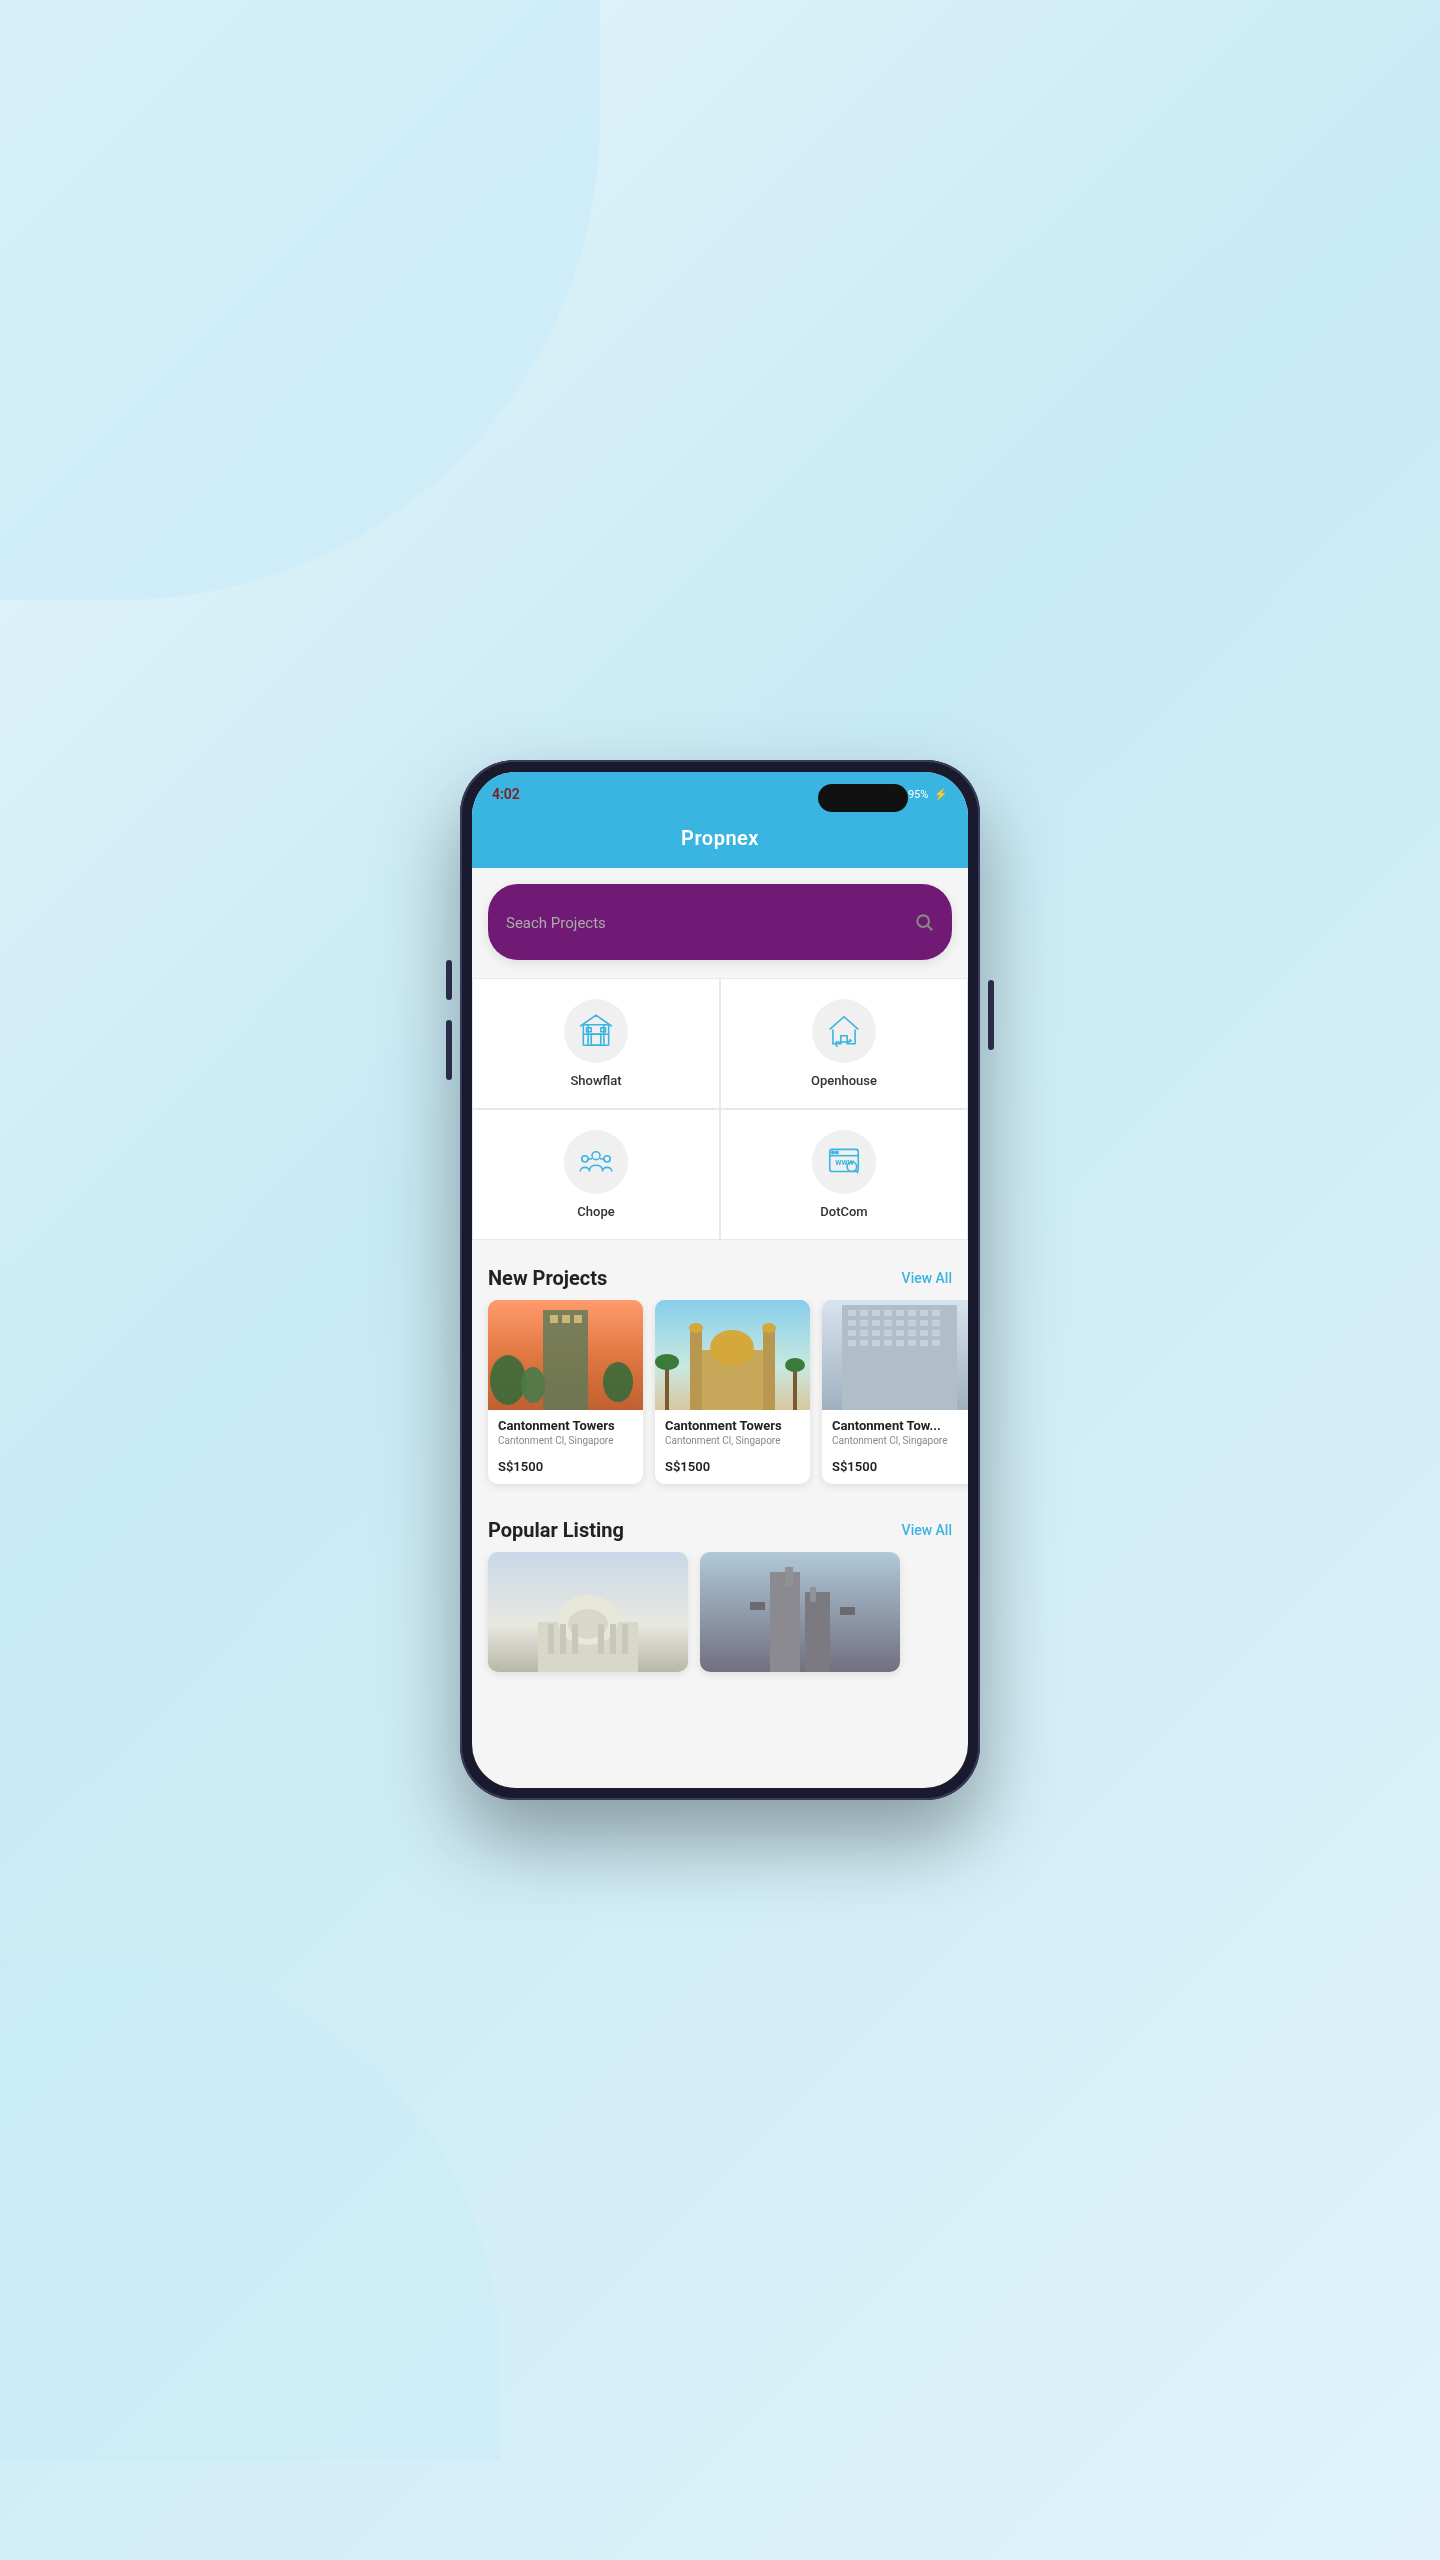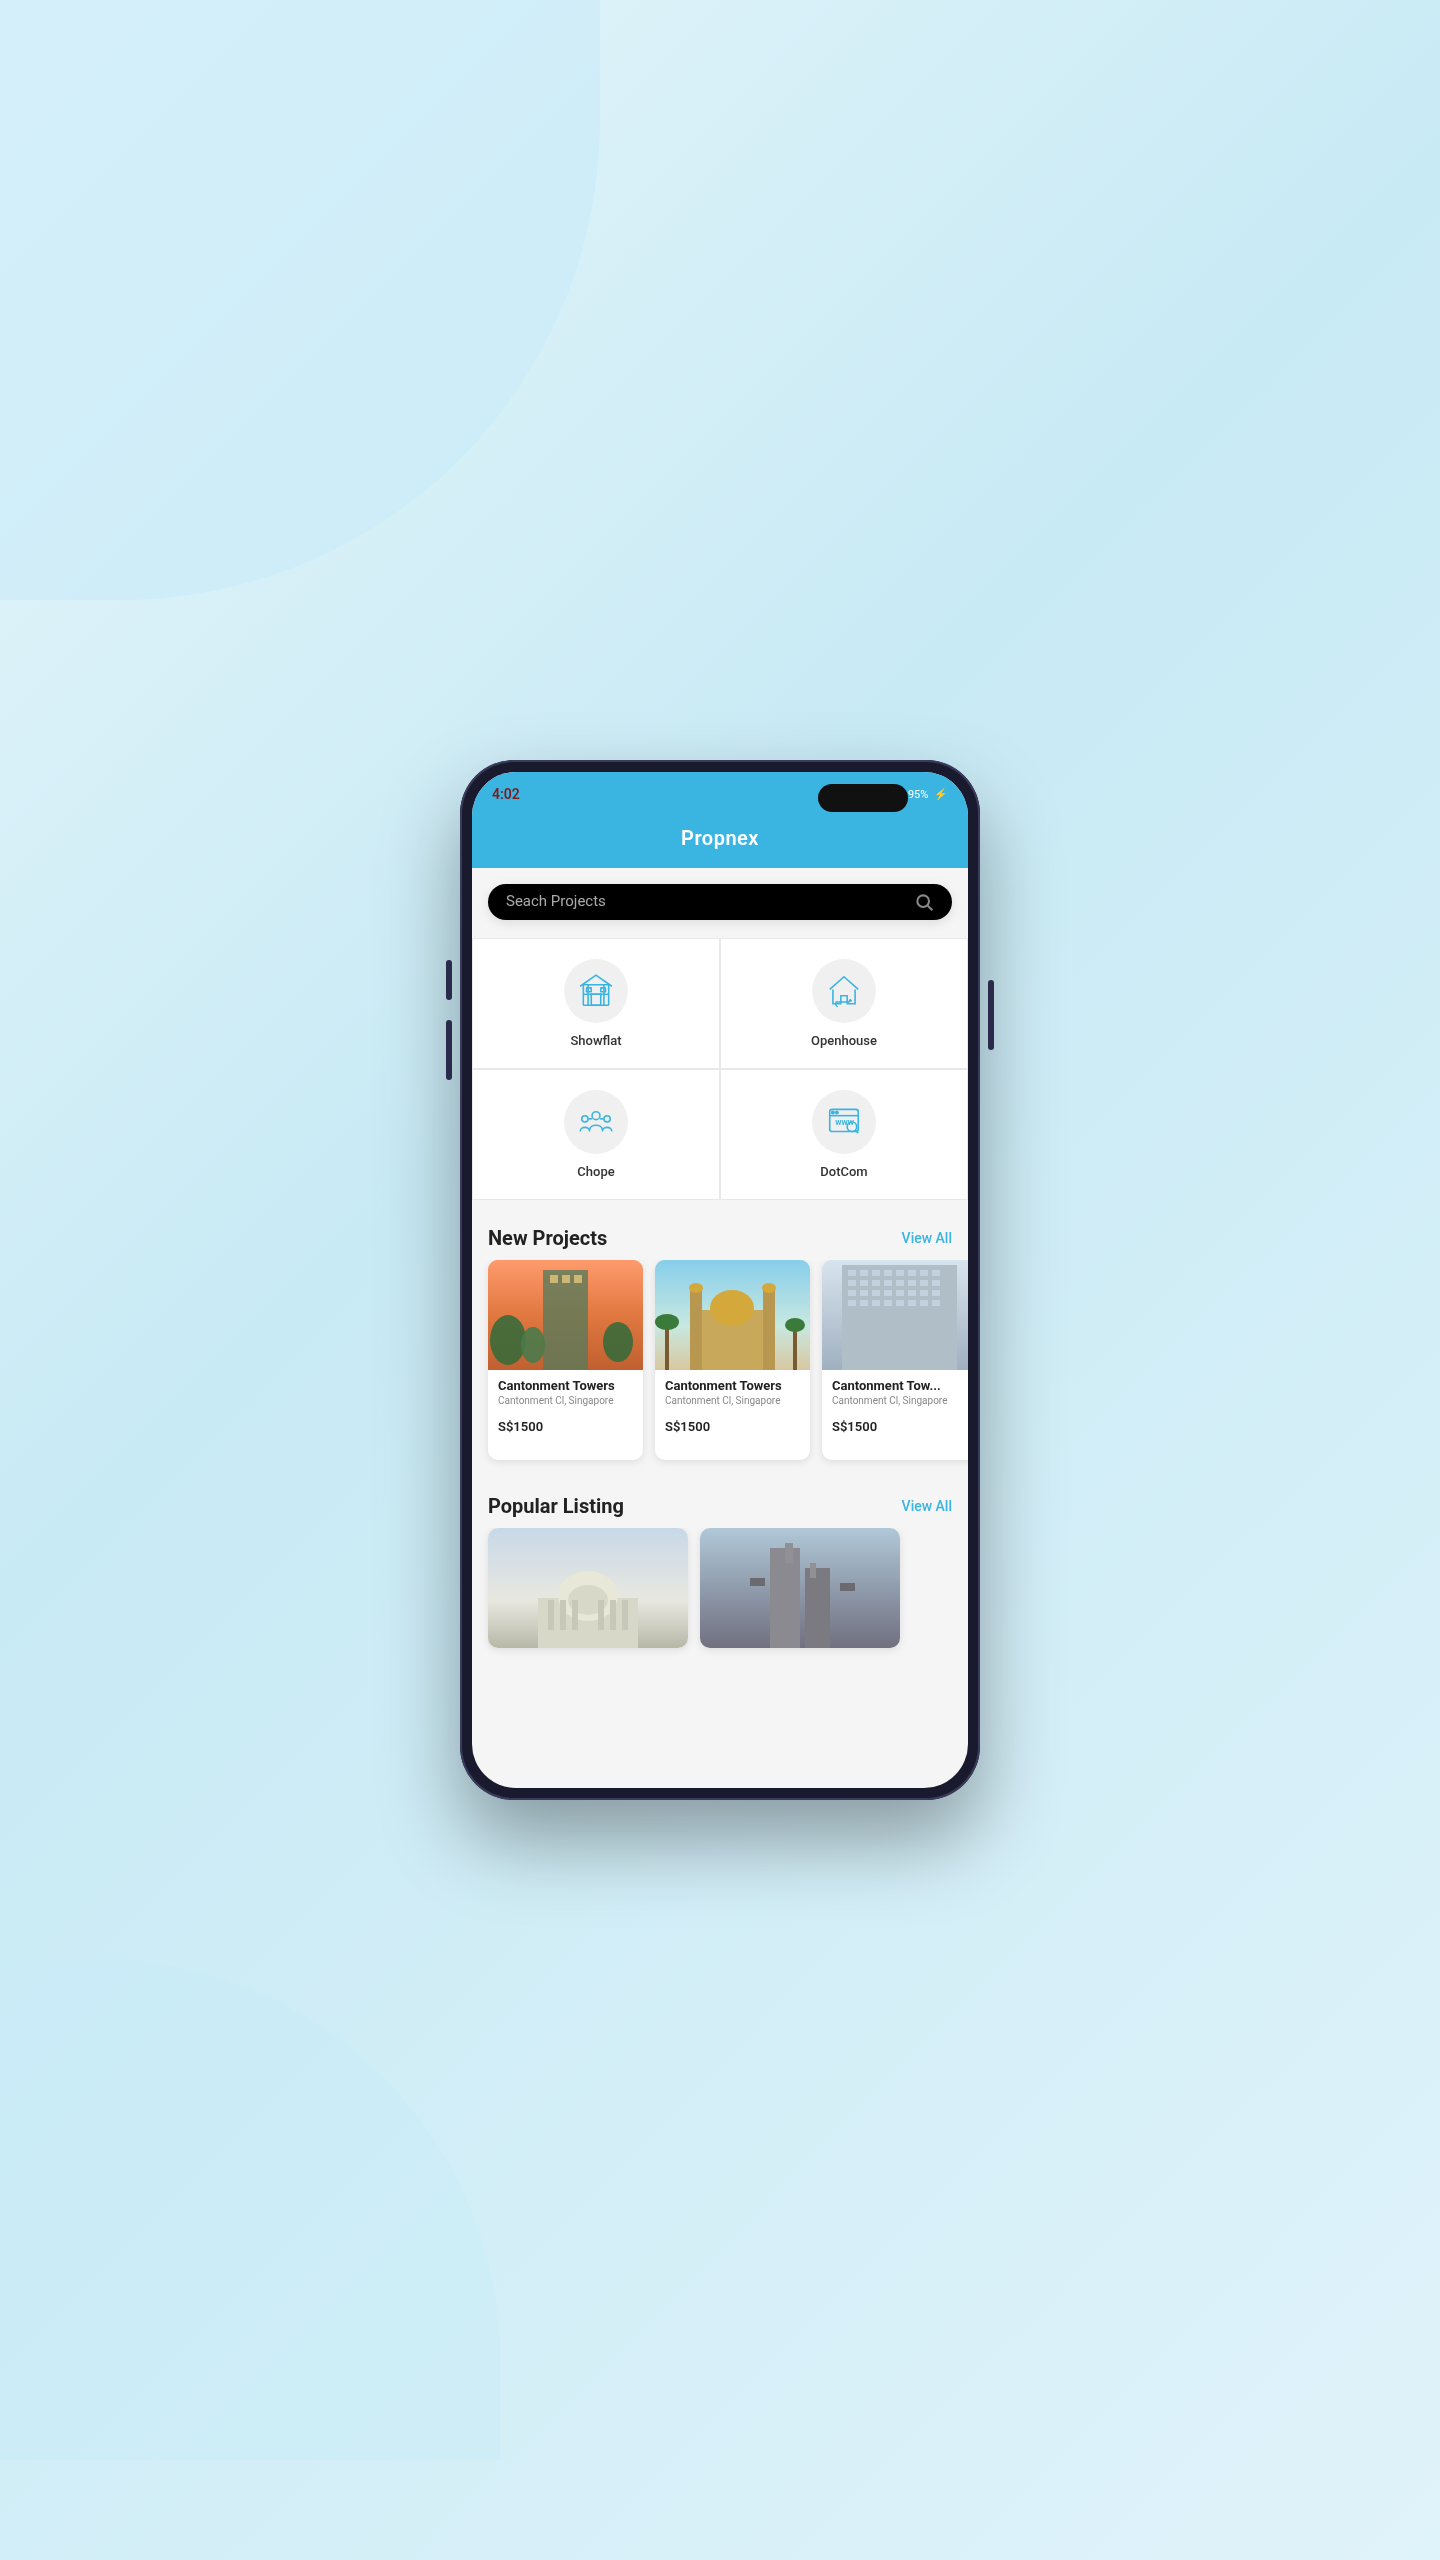--- a/index.html
+++ b/index.html
@@ -109,25 +109,25 @@
       font-weight: 600;
       letter-spacing: 0.5px;
     }
 
     
     .search-container {
       padding: 16px 16px 10px;
       background: #f5f5f5;
     }
     .search-box {
-      background: #000000;
+      background: #701a75;
       border-radius: 30px;
-      padding: 8px 18px;
-      display: flex;
-      align-items: flex-start;
+      padding: 28px 18px;
+      display: flex;
+      align-items: flex-end;
       box-shadow: 0 3px 12px rgba(0,0,0,0.1);
     }
     .search-input-text {
       flex: 1;
       color: #aaa;
       font-size: 15px;
     }
     .search-icon-wrap {
       color: #888;
       font-size: 18px;
@@ -195,21 +195,21 @@
     .cards-scroll::-webkit-scrollbar { display: none; }
 
     .project-card {
       min-width: 155px;
       background: white;
       border-radius: 10px;
       overflow: hidden;
       box-shadow: 0 2px 8px rgba(0,0,0,0.1);
     }
     .card-body {
-      padding: 8px 10px 26px;
+      padding: 8px 10px 10px;
     }
     .card-title {
       font-size: 13px;
       font-weight: 700;
       color: #222;
     }
     .card-subtitle {
       font-size: 10px;
       color: #888;
       margin: 2px 0 13px;

